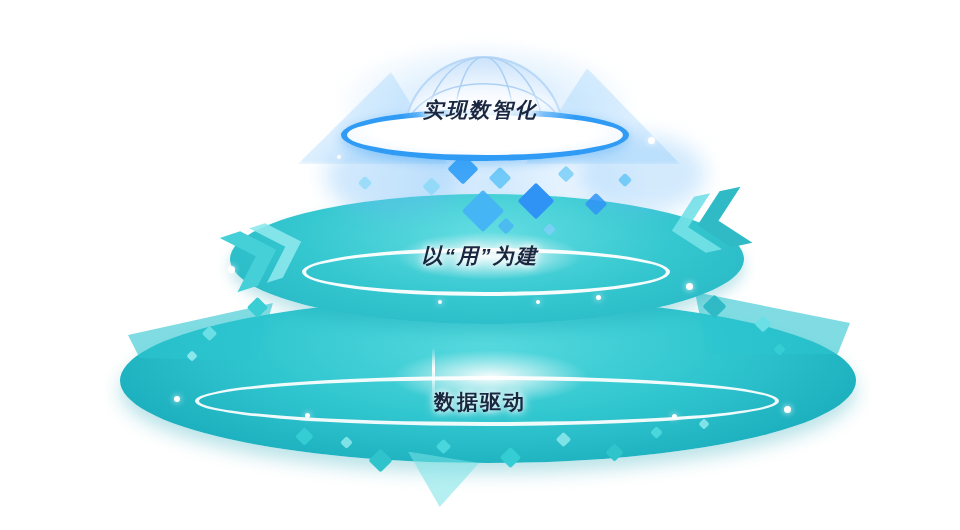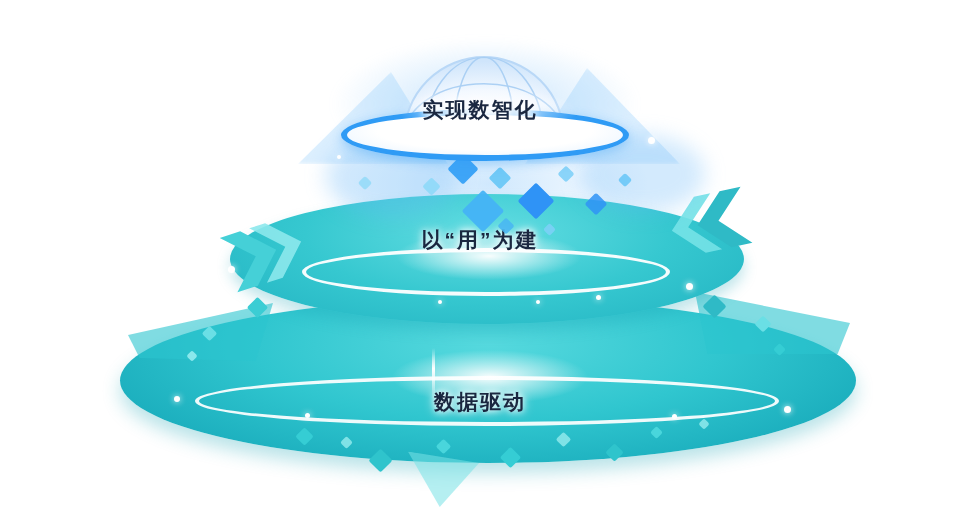--- a/index.html
+++ b/index.html
@@ -47,22 +47,22 @@
   .glow { position:absolute; background:radial-gradient(closest-side, rgba(255,255,255,.96), rgba(255,255,255,0)); }
   .glow-top-label { left:398px; top:88px;  width:180px; height:46px; z-index:7; }
   .glow-mid       { left:396px; top:232px; width:186px; height:48px; z-index:4; }
   .glow-bot       { left:392px; top:350px; width:196px; height:54px; z-index:2; }
   .beam { position:absolute; left:432px; top:348px; width:3px; height:52px; z-index:3;
     background:linear-gradient(180deg, rgba(255,255,255,0), #ffffff 40%, rgba(255,255,255,0)); }
 
   
   .tier-label { position:absolute; left:0; width:100%; text-align:center; font-weight:700; font-size:21px;
     color:#1a2740; letter-spacing:2px; text-shadow:0 0 6px #fff, 0 0 12px #fff; }
-  .label-top { top:96px;  z-index:8; }
-  .label-mid { top:226px; z-index:5; }
+  .label-top { top:96px;  z-index:8;font-style:italic; }
+  .label-mid { top:242px; z-index:5;font-style:italic; }
   .label-bot { top:388px; z-index:3; }
 
   
   .chev { position:absolute; z-index:4; }
   .chev-left  { left:224px; top:222px; transform:rotate(-18deg); }
   .chev-right { left:666px; top:192px; transform:scaleX(-1) rotate(12deg); }
 
   
   .blob { position:absolute; border-radius:50%; filter:blur(10px); z-index:5; }
   .blob1 { left:325px; top:135px; width:135px; height:82px; background:rgba(110,185,250,.30); }

